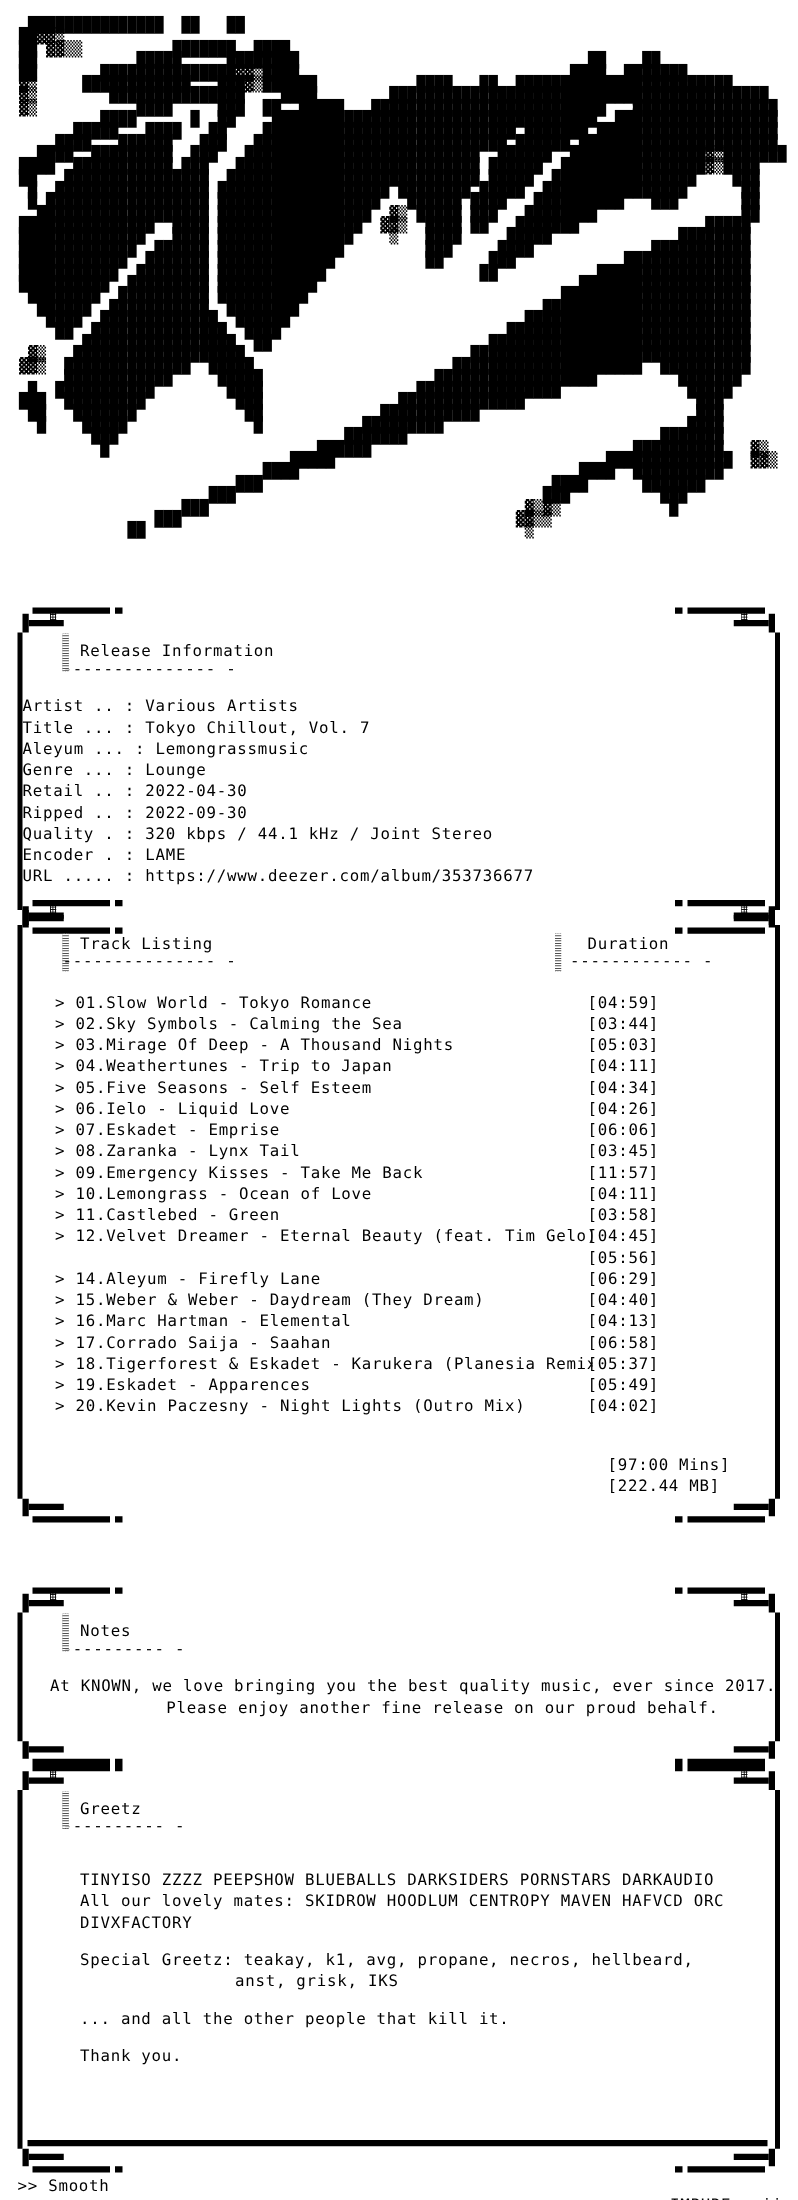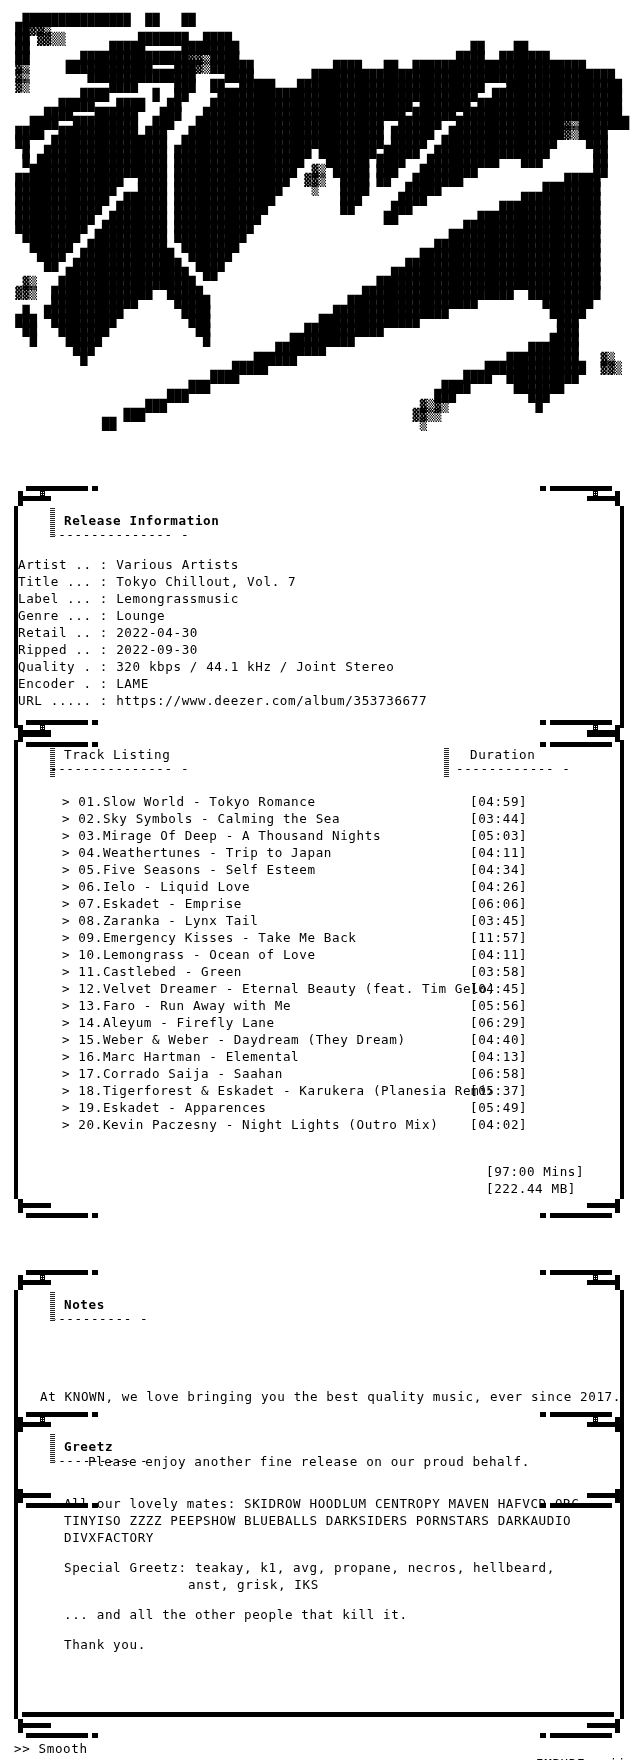--- a/index.html
+++ b/index.html
@@ -84,21 +84,20 @@
     font-family: "DejaVu Sans Mono", "Liberation Mono", monospace;
     font-size: 12.6px;
     line-height: 17px;
     white-space: pre;
     letter-spacing: 0.6px;
     color: #000;
   }
   .section-head {
     padding-left: 46px;
     position: relative;
-    font-weight: bold;
   }
   .vbar {
     position: absolute;
     left: 32px;
     top: 1px;
     width: 5px;
     height: 30px;
     background-image:
       repeating-linear-gradient(0deg, #000 0 1px, #fff 1px 2px),
       repeating-linear-gradient(90deg, #000 0 1px, #fff 1px 2px);
@@ -133,21 +132,21 @@
     opacity: .85;
   }
 
   .track-row {
     position: relative;
     height: 17px;
     padding-left: 26px;
   }
   .track-name {
     position: absolute;
-    left: 44px;
+    left: 26px;
     top: 0;
     white-space: pre;
     overflow: hidden;
     width: 430px;
   }
   .track-dur {
     position: absolute;
     left: 452px;
     top: 0;
     white-space: pre;
@@ -155,21 +154,21 @@
   .totals {
     position: relative;
     height: 17px;
   }
   .totals span {
     position: absolute;
     left: 468px;
     white-space: pre;
   }
 
-  .notes-line { text-align: left; padding-left: 22px; margin-top: 48px; }
+  .notes-line { text-align: center; padding-left: 22px; }
   .notes-line.c { padding-left: 70px; }
 
   .greetz-body { padding-left: 46px; }
 
   
   .footer {
     position: absolute;
     left: 0;
     top: 1726px;
     width: 638px;
@@ -255,21 +254,21 @@
       <div class="dither" style="right:26px; top:6px; width:5px; height:7px;"></div>
     </div>
     <div class="panel-body">
       <div class="vbar"></div>
       <div class="txt section-head">Release Information</div>
       <div class="txt rule">--------------- -</div>
       <div class="spacer"></div>
       <div id="release-rows">
           <div class="txt kv">Artist .. : Various Artists</div>
           <div class="txt kv">Title ... : Tokyo Chillout, Vol. 7</div>
-          <div class="txt kv">Label ... : Lemongrassmusic</div>
+          <div class="txt kv">Aleyum ... : Lemongrassmusic</div>
           <div class="txt kv">Genre ... : Lounge</div>
           <div class="txt kv">Retail .. : 2022-04-30</div>
           <div class="txt kv">Ripped .. : 2022-09-30</div>
           <div class="txt kv">Quality . : 320 kbps / 44.1 kHz / Joint Stereo</div>
           <div class="txt kv">Encoder . : LAME</div>
           <div class="txt kv">URL ..... : https://www.deezer.com/album/353736677</div>
         </div>
       <div class="spacer"></div>
     </div>
     <div class="corner-row">
@@ -313,21 +312,21 @@
           <div class="track-row txt"><span class="track-name">&gt; 03.Mirage Of Deep - A Thousand Nights</span><span class="track-dur">[05:03]</span></div>
           <div class="track-row txt"><span class="track-name">&gt; 04.Weathertunes - Trip to Japan</span><span class="track-dur">[04:11]</span></div>
           <div class="track-row txt"><span class="track-name">&gt; 05.Five Seasons - Self Esteem</span><span class="track-dur">[04:34]</span></div>
           <div class="track-row txt"><span class="track-name">&gt; 06.Ielo - Liquid Love</span><span class="track-dur">[04:26]</span></div>
           <div class="track-row txt"><span class="track-name">&gt; 07.Eskadet - Emprise</span><span class="track-dur">[06:06]</span></div>
           <div class="track-row txt"><span class="track-name">&gt; 08.Zaranka - Lynx Tail</span><span class="track-dur">[03:45]</span></div>
           <div class="track-row txt"><span class="track-name">&gt; 09.Emergency Kisses - Take Me Back</span><span class="track-dur">[11:57]</span></div>
           <div class="track-row txt"><span class="track-name">&gt; 10.Lemongrass - Ocean of Love</span><span class="track-dur">[04:11]</span></div>
           <div class="track-row txt"><span class="track-name">&gt; 11.Castlebed - Green</span><span class="track-dur">[03:58]</span></div>
           <div class="track-row txt"><span class="track-name">&gt; 12.Velvet Dreamer - Eternal Beauty (feat. Tim Gelo) (Mic</span><span class="track-dur">[04:45]</span></div>
-          <div class="track-row txt"><span class="track-name">&gt; 13.Faro - Run Away with Me</span><span class="track-dur">[05:56]</span></div>
+          <div class="track-row txt"><span class="track-dur">[05:56]</span></div>
           <div class="track-row txt"><span class="track-name">&gt; 14.Aleyum - Firefly Lane</span><span class="track-dur">[06:29]</span></div>
           <div class="track-row txt"><span class="track-name">&gt; 15.Weber &amp; Weber - Daydream (They Dream)</span><span class="track-dur">[04:40]</span></div>
           <div class="track-row txt"><span class="track-name">&gt; 16.Marc Hartman - Elemental</span><span class="track-dur">[04:13]</span></div>
           <div class="track-row txt"><span class="track-name">&gt; 17.Corrado Saija - Saahan</span><span class="track-dur">[06:58]</span></div>
           <div class="track-row txt"><span class="track-name">&gt; 18.Tigerforest &amp; Eskadet - Karukera (Planesia Remix)</span><span class="track-dur">[05:37]</span></div>
           <div class="track-row txt"><span class="track-name">&gt; 19.Eskadet - Apparences</span><span class="track-dur">[05:49]</span></div>
           <div class="track-row txt"><span class="track-name">&gt; 20.Kevin Paczesny - Night Lights (Outro Mix)</span><span class="track-dur">[04:02]</span></div>
         </div>
       <div class="spacer"></div>
       <div class="totals txt">
@@ -396,22 +395,22 @@
       <div class="bar" style="right:4px;  top:7px;  width:5px;   height:15px;"></div>
       <div class="bar" style="right:9px;  top:12px; width:28px;  height:5px;"></div>
       <div class="dither" style="right:26px; top:6px; width:5px; height:7px;"></div>
     </div>
     <div class="panel-body" style="padding-bottom:14px;">
       <div class="vbar"></div>
       <div class="txt section-head">Greetz</div>
       <div class="txt rule">---------- -</div>
       <div class="spacer"></div>
       <div class="spacer"></div>
+      <div class="txt greetz-body">TINYISO ZZZZ PEEPSHOW BLUEBALLS DARKSIDERS PORNSTARS DARKAUDIO</div>
       <div class="txt greetz-body">All our lovely mates: SKIDROW HOODLUM CENTROPY MAVEN HAFVCD ORC</div>
-      <div class="txt greetz-body">TINYISO ZZZZ PEEPSHOW BLUEBALLS DARKSIDERS PORNSTARS DARKAUDIO</div>
       <div class="txt greetz-body">DIVXFACTORY</div>
       <div class="spacer"></div>
       <div class="txt greetz-body">Special Greetz: teakay, k1, avg, propane, necros, hellbeard,</div>
       <div class="txt greetz-body" style="padding-left:170px;">anst, grisk, IKS</div>
       <div class="spacer"></div>
       <div class="txt greetz-body">... and all the other people that kill it.</div>
       <div class="spacer"></div>
       <div class="txt greetz-body">Thank you.</div>
       <div class="spacer"></div>
       <div class="spacer"></div>

